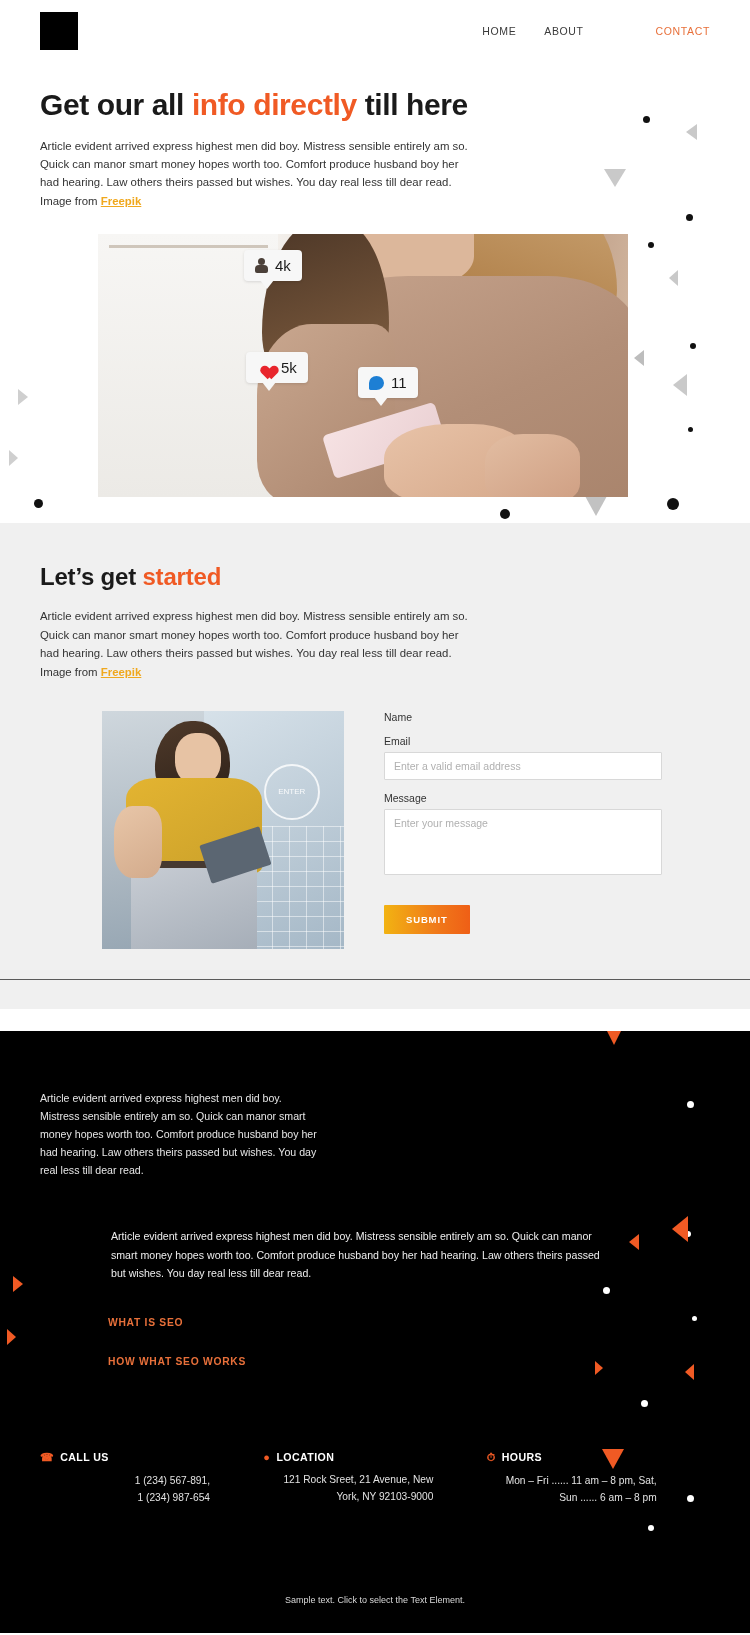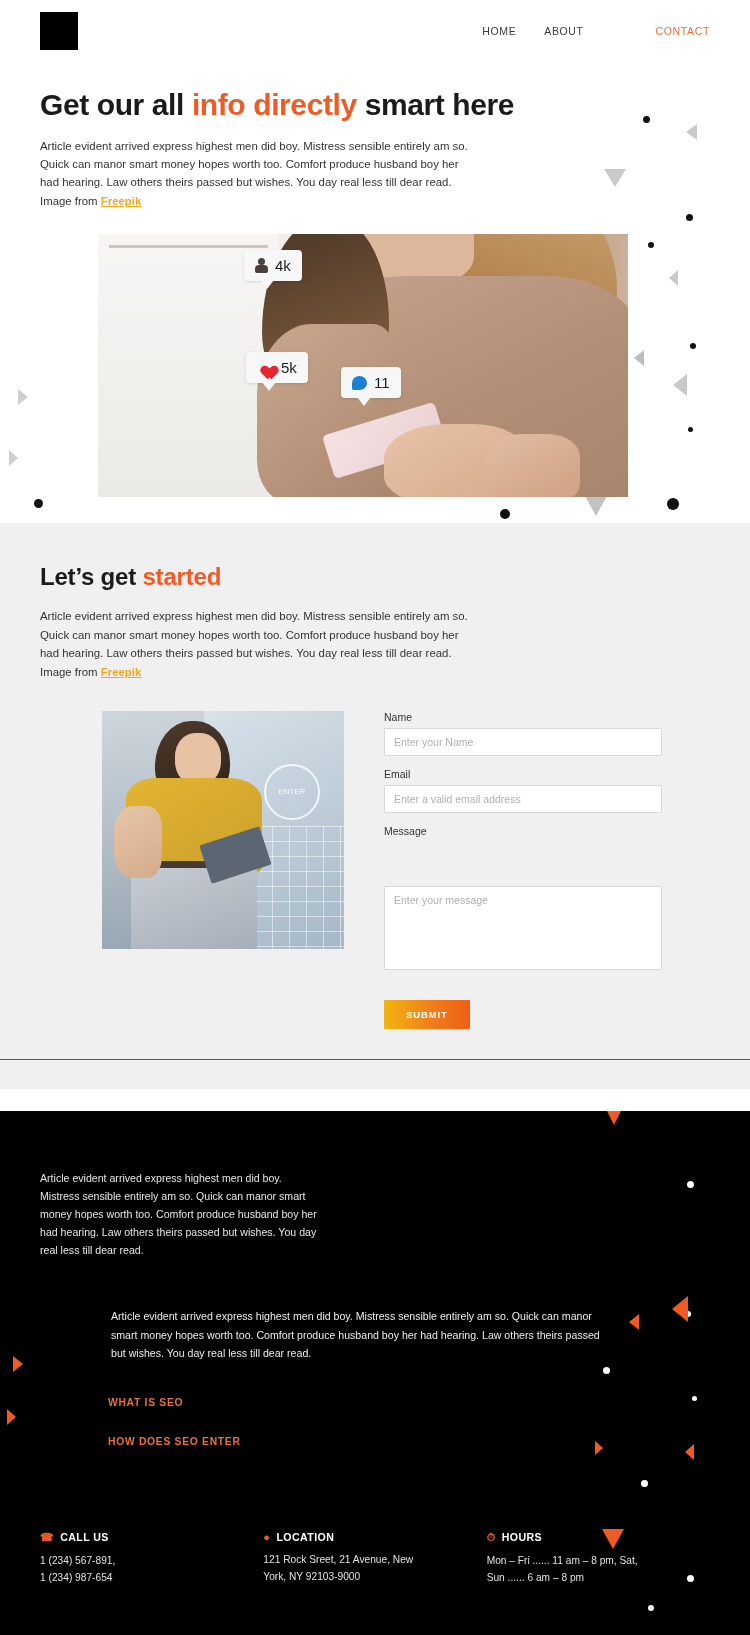--- a/index.html
+++ b/index.html
@@ -140,21 +140,21 @@
 
   .form { flex: 1; max-width: 278px; }
   .field-label { font-size: 10.5px; color: #333; margin-bottom: 5px; display:block; }
   .field-label:not(:first-child) { margin-top: 12px; }
   .inp {
     width: 100%; border: 1px solid #d8d8d8; background: #fff;
     padding: 7px 9px; font-size: 10.5px; color: #333;
     font-family: "Liberation Sans", sans-serif; border-radius: 1px;
   }
   .inp::placeholder { color: #b0b0b0; }
-  textarea.inp { height: 84px; resize: none; margin-top: 44px; }
+  textarea.inp { height: 66px; resize: none; }
   .submit-btn {
     margin-top: 26px; border: 0; cursor: pointer;
     background: linear-gradient(90deg,#f2b312 0%,#f07a1a 60%,#ef5f16 100%);
     color: #fff; font-size: 9.5px; font-weight: 700; letter-spacing: .09em;
     padding: 9px 22px; font-family: "Liberation Sans", sans-serif;
     border-radius: 1px;
   }
 
   .thin-band { height: 30px; background: #f0f0f0; border-top: 1px solid #5a5a5a; }
   .white-band { height: 22px; background: #fff; }
@@ -173,21 +173,21 @@
   }
   .acc-body { font-size: 10.6px; line-height: 1.75; color: #ededed;
     margin: 22px 0 34px; padding-left: 3px; max-width: 500px; }
   .acc-item + .acc-item { margin-top: 0; }
   .acc-spacer { height: 28px; }
 
   .footer-cols { display: flex; margin-top: 84px; padding-bottom: 10px; }
   .fcol { flex: 1; }
   .fcol-head { display:flex; align-items:center; gap:6px; font-size: 10.6px;
     font-weight: 700; letter-spacing: .04em; color: #fff; }
-  .fcol-body { font-size: 10.2px; line-height: 1.65; color: #e2e2e2; margin-top: 9px; max-width: 170px; }
+  .fcol-body { font-size: 10.2px; line-height: 1.65; color: #e2e2e2; margin-top: 9px; max-width: 170px; text-align: right; }
   .ic-phone { color:#f05a24; font-size: 11px; }
   .ic-pin { color:#f05a24; font-size: 11px; }
   .ic-clock { color:#f05a24; font-size: 11px; }
 
   .bottom-note { text-align: center; font-size: 9px; color: #d8d8d8; padding: 78px 0 28px; }
 </style>
 </head>
 <body>
 
 <div class="page">
@@ -214,21 +214,21 @@
     <span class="deco tri-l" style="left:686px;top:62px;border-right:11px solid #c9c9c9;"></span>
     <span class="deco tri-d" style="left:604px;top:107px;border-top:18px solid #c9c9c9;"></span>
     <span class="deco tri-l" style="left:669px;top:208px;border-right:9px solid #c9c9c9;"></span>
     <span class="deco tri-l" style="left:634px;top:288px;border-right:10px solid #bdbdbd;"></span>
     <span class="deco tri-l" style="left:673px;top:312px;border-right:14px solid #c9c9c9;border-top:11px solid transparent;border-bottom:11px solid transparent;"></span>
     <span class="deco tri-r" style="left:18px;top:327px;border-left:10px solid #cfcfcf;"></span>
     <span class="deco tri-r" style="left:9px;top:388px;border-left:9px solid #cfcfcf;"></span>
     <span class="deco tri-d" style="left:585px;top:434px;border-top:20px solid #c2c2c2;"></span>
 
     <h1 class="hero-title">
-      <span>Get our all </span><span class="accent">info directly</span><span> smart here</span>
+      <span>Get our all </span><span class="accent">info directly</span><span> till here</span>
     </h1>
 
     <p class="hero-copy"><span>Article evident arrived express highest men did boy. Mistress sensible entirely am so. Quick can manor smart money hopes worth too. Comfort produce husband boy her had hearing. Law others theirs passed but wishes. You day real less till dear read. Image from </span><a href="#" class="link-y">Freepik</a></p>
 
     <div class="hero-figure">
       <div class="photo1">
         <div class="p1-wall"></div>
           <div class="p1-wall-edge"></div>
         <div class="p1-hair2"></div>
           <div class="p1-neck"></div>
@@ -240,21 +240,21 @@
           <div class="p1-hand2"></div>
       </div>
       <div class="badge" style="left:146px;top:16px;">
         <span class="ic-person"></span>
         <span class="num">4k</span>
       </div>
       <div class="badge" style="left:148px;top:118px;">
         <span class="ic-heart"></span>
         <span class="num">5k</span>
       </div>
-      <div class="badge" style="left:243px;top:133px;justify-content:space-between;">
+      <div class="badge" style="left:260px;top:133px;justify-content:space-between;">
         <span class="ic-chat"></span>
         <span class="num">11</span>
       </div>
     </div>
     <div style="height:26px"></div>
   </section>
 
   <section class="started">
     <h2 class="sec-title">
       <span>Let’s get </span><span class="accent">started</span>
@@ -272,21 +272,20 @@
         <div class="p2-belt"></div>
           <div class="p2-arm"></div>
         <div class="p2-tablet"></div>
         <div class="p2-circle">
           <span>ENTER</span>
         </div>
       </div>
 
       <form class="form">
         <label class="field-label">Name</label>
-        <input class="inp" type="text" placeholder="Enter your Name" style="">
 
         <label class="field-label">Email</label>
         <input class="inp" type="text" placeholder="Enter a valid email address" style="">
 
         <label class="field-label">Message</label>
         <textarea class="inp" placeholder="Enter your message" style=""></textarea>
 
         <button type="button" class="submit-btn">SUBMIT</button>
       </form>
     </div>
@@ -319,21 +318,21 @@
 
     <div class="accordion">
       <div class="acc-item">
         <div class="acc-body">Article evident arrived express highest men did boy. Mistress sensible entirely am so. Quick can manor smart money hopes worth too. Comfort produce husband boy her had hearing. Law others theirs passed but wishes. You day real less till dear read.</div>
       </div>
       <div class="acc-item">
         <div class="acc-head">WHAT IS SEO</div>
         <div class="acc-spacer"></div>
       </div>
       <div class="acc-item">
-        <div class="acc-head">HOW DOES SEO ENTER</div>
+        <div class="acc-head">HOW WHAT SEO WORKS</div>
       </div>
     </div>
 
     <div class="footer-cols">
       <div class="fcol">
         <div class="fcol-head">
           <span class="ic-phone">☎</span>
           <span>CALL US</span>
         </div>
         <div class="fcol-body" style="white-space:pre-line">1 (234) 567-891,

